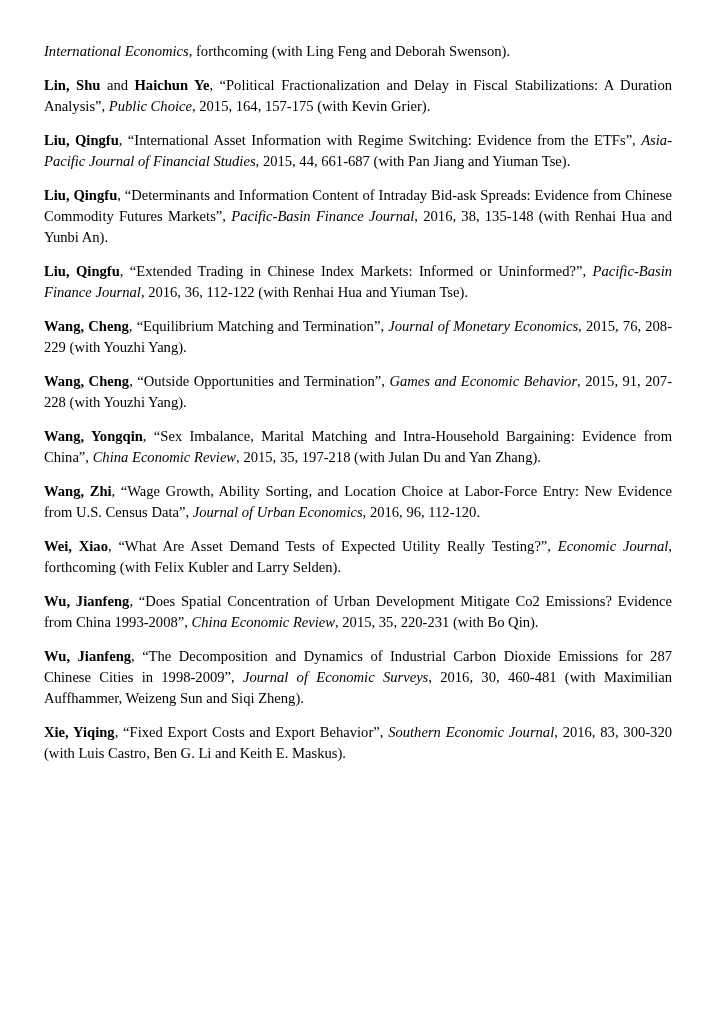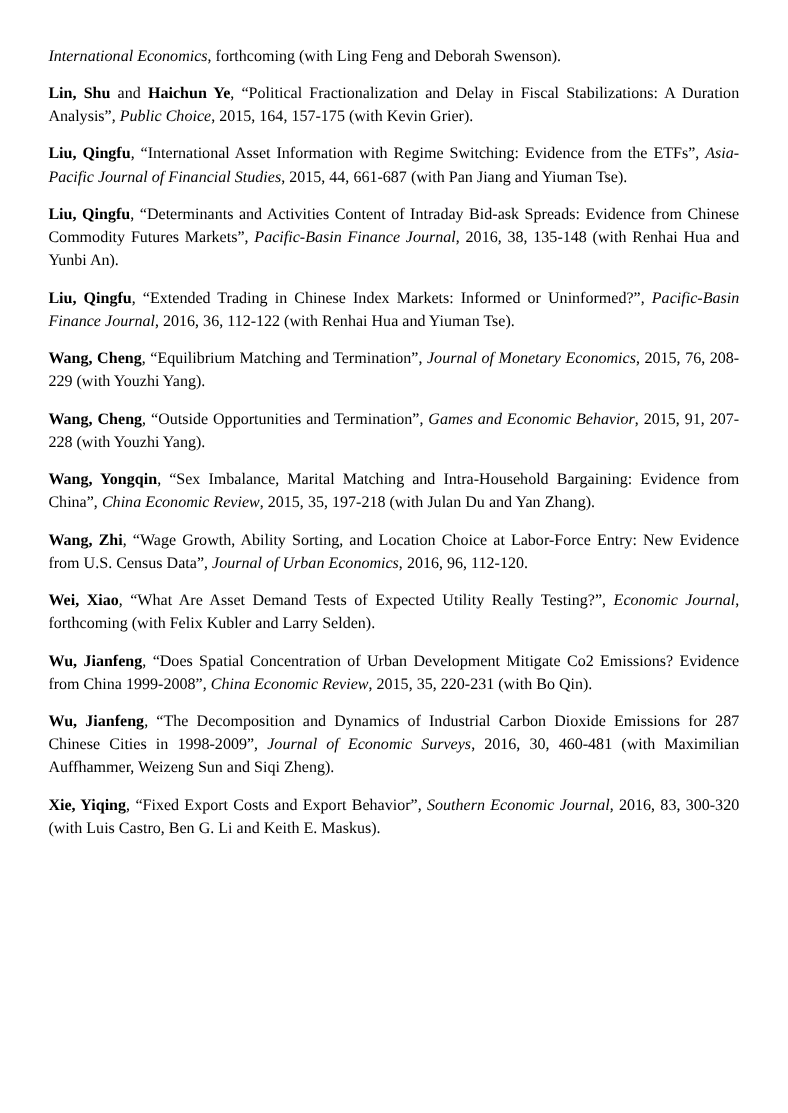--- a/index.html
+++ b/index.html
@@ -35,24 +35,24 @@
   p.publication .seg-italic { font-style: italic; }
 </style>
 </head>
 <body>
 
 <div class="page">
   <div class="publication-list">
       <p class="publication"><span class="seg-italic">International Economics</span><span>, forthcoming (with Ling Feng and Deborah Swenson).</span></p>
       <p class="publication"><span class="seg-bold">Lin, Shu</span><span> and </span><span class="seg-bold">Haichun Ye</span><span>, “Political Fractionalization and Delay in Fiscal Stabilizations: A Duration Analysis”, </span><span class="seg-italic">Public Choice</span><span>, 2015, 164, 157-175 (with Kevin Grier).</span></p>
       <p class="publication"><span class="seg-bold">Liu, Qingfu</span><span>, “International Asset Information with Regime Switching: Evidence from the ETFs”, </span><span class="seg-italic">Asia-Pacific Journal of Financial Studies</span><span>, 2015, 44, 661-687 (with Pan Jiang and Yiuman Tse).</span></p>
-      <p class="publication"><span class="seg-bold">Liu, Qingfu</span><span>, “Determinants and Activities Content of Intraday Bid-ask Spreads: Evidence from Chinese Commodity Futures Markets”, </span><span class="seg-italic">Pacific-Basin Finance Journal</span><span>, 2016, 38, 135-148 (with Renhai Hua and Yunbi An).</span></p>
+      <p class="publication"><span class="seg-bold">Liu, Qingfu</span><span>, “Determinants and Information Content of Intraday Bid-ask Spreads: Evidence from Chinese Commodity Futures Markets”, </span><span class="seg-italic">Pacific-Basin Finance Journal</span><span>, 2016, 38, 135-148 (with Renhai Hua and Yunbi An).</span></p>
       <p class="publication"><span class="seg-bold">Liu, Qingfu</span><span>, “Extended Trading in Chinese Index Markets: Informed or Uninformed?”, </span><span class="seg-italic">Pacific-Basin Finance Journal</span><span>, 2016, 36, 112-122 (with Renhai Hua and Yiuman Tse).</span></p>
       <p class="publication"><span class="seg-bold">Wang, Cheng</span><span>, “Equilibrium Matching and Termination”, </span><span class="seg-italic">Journal of Monetary Economics</span><span>, 2015, 76, 208-229 (with Youzhi Yang).</span></p>
       <p class="publication"><span class="seg-bold">Wang, Cheng</span><span>, “Outside Opportunities and Termination”, </span><span class="seg-italic">Games and Economic Behavior</span><span>, 2015, 91, 207-228 (with Youzhi Yang).</span></p>
       <p class="publication"><span class="seg-bold">Wang, Yongqin</span><span>, “Sex Imbalance, Marital Matching and Intra-Household Bargaining: Evidence from China”, </span><span class="seg-italic">China Economic Review</span><span>, 2015, 35, 197-218 (with Julan Du and Yan Zhang).</span></p>
       <p class="publication"><span class="seg-bold">Wang, Zhi</span><span>, “Wage Growth, Ability Sorting, and Location Choice at Labor-Force Entry: New Evidence from U.S. Census Data”, </span><span class="seg-italic">Journal of Urban Economics</span><span>, 2016, 96, 112-120.</span></p>
       <p class="publication"><span class="seg-bold">Wei, Xiao</span><span>, “What Are Asset Demand Tests of Expected Utility Really Testing?”, </span><span class="seg-italic">Economic Journal</span><span>, forthcoming (with Felix Kubler and Larry Selden).</span></p>
-      <p class="publication"><span class="seg-bold">Wu, Jianfeng</span><span>, “Does Spatial Concentration of Urban Development Mitigate Co2 Emissions? Evidence from China 1999-2008”, </span><span class="seg-italic">China Economic Review</span><span>, 2015, 35, 220-231 (with Bo Qin).</span></p>
+      <p class="publication"><span class="seg-bold">Wu, Jianfeng</span><span>, “Does Spatial Concentration of Urban Development Mitigate Co2 Emissions? Evidence from China 1993-2008”, </span><span class="seg-italic">China Economic Review</span><span>, 2015, 35, 220-231 (with Bo Qin).</span></p>
       <p class="publication"><span class="seg-bold">Wu, Jianfeng</span><span>, “The Decomposition and Dynamics of Industrial Carbon Dioxide Emissions for 287 Chinese Cities in 1998-2009”, </span><span class="seg-italic">Journal of Economic Surveys</span><span>, 2016, 30, 460-481 (with Maximilian Auffhammer, Weizeng Sun and Siqi Zheng).</span></p>
       <p class="publication"><span class="seg-bold">Xie, Yiqing</span><span>, “Fixed Export Costs and Export Behavior”, </span><span class="seg-italic">Southern Economic Journal</span><span>, 2016, 83, 300-320 (with Luis Castro, Ben G. Li and Keith E. Maskus).</span></p>
     </div>
 </div>
 
 </body></html>

